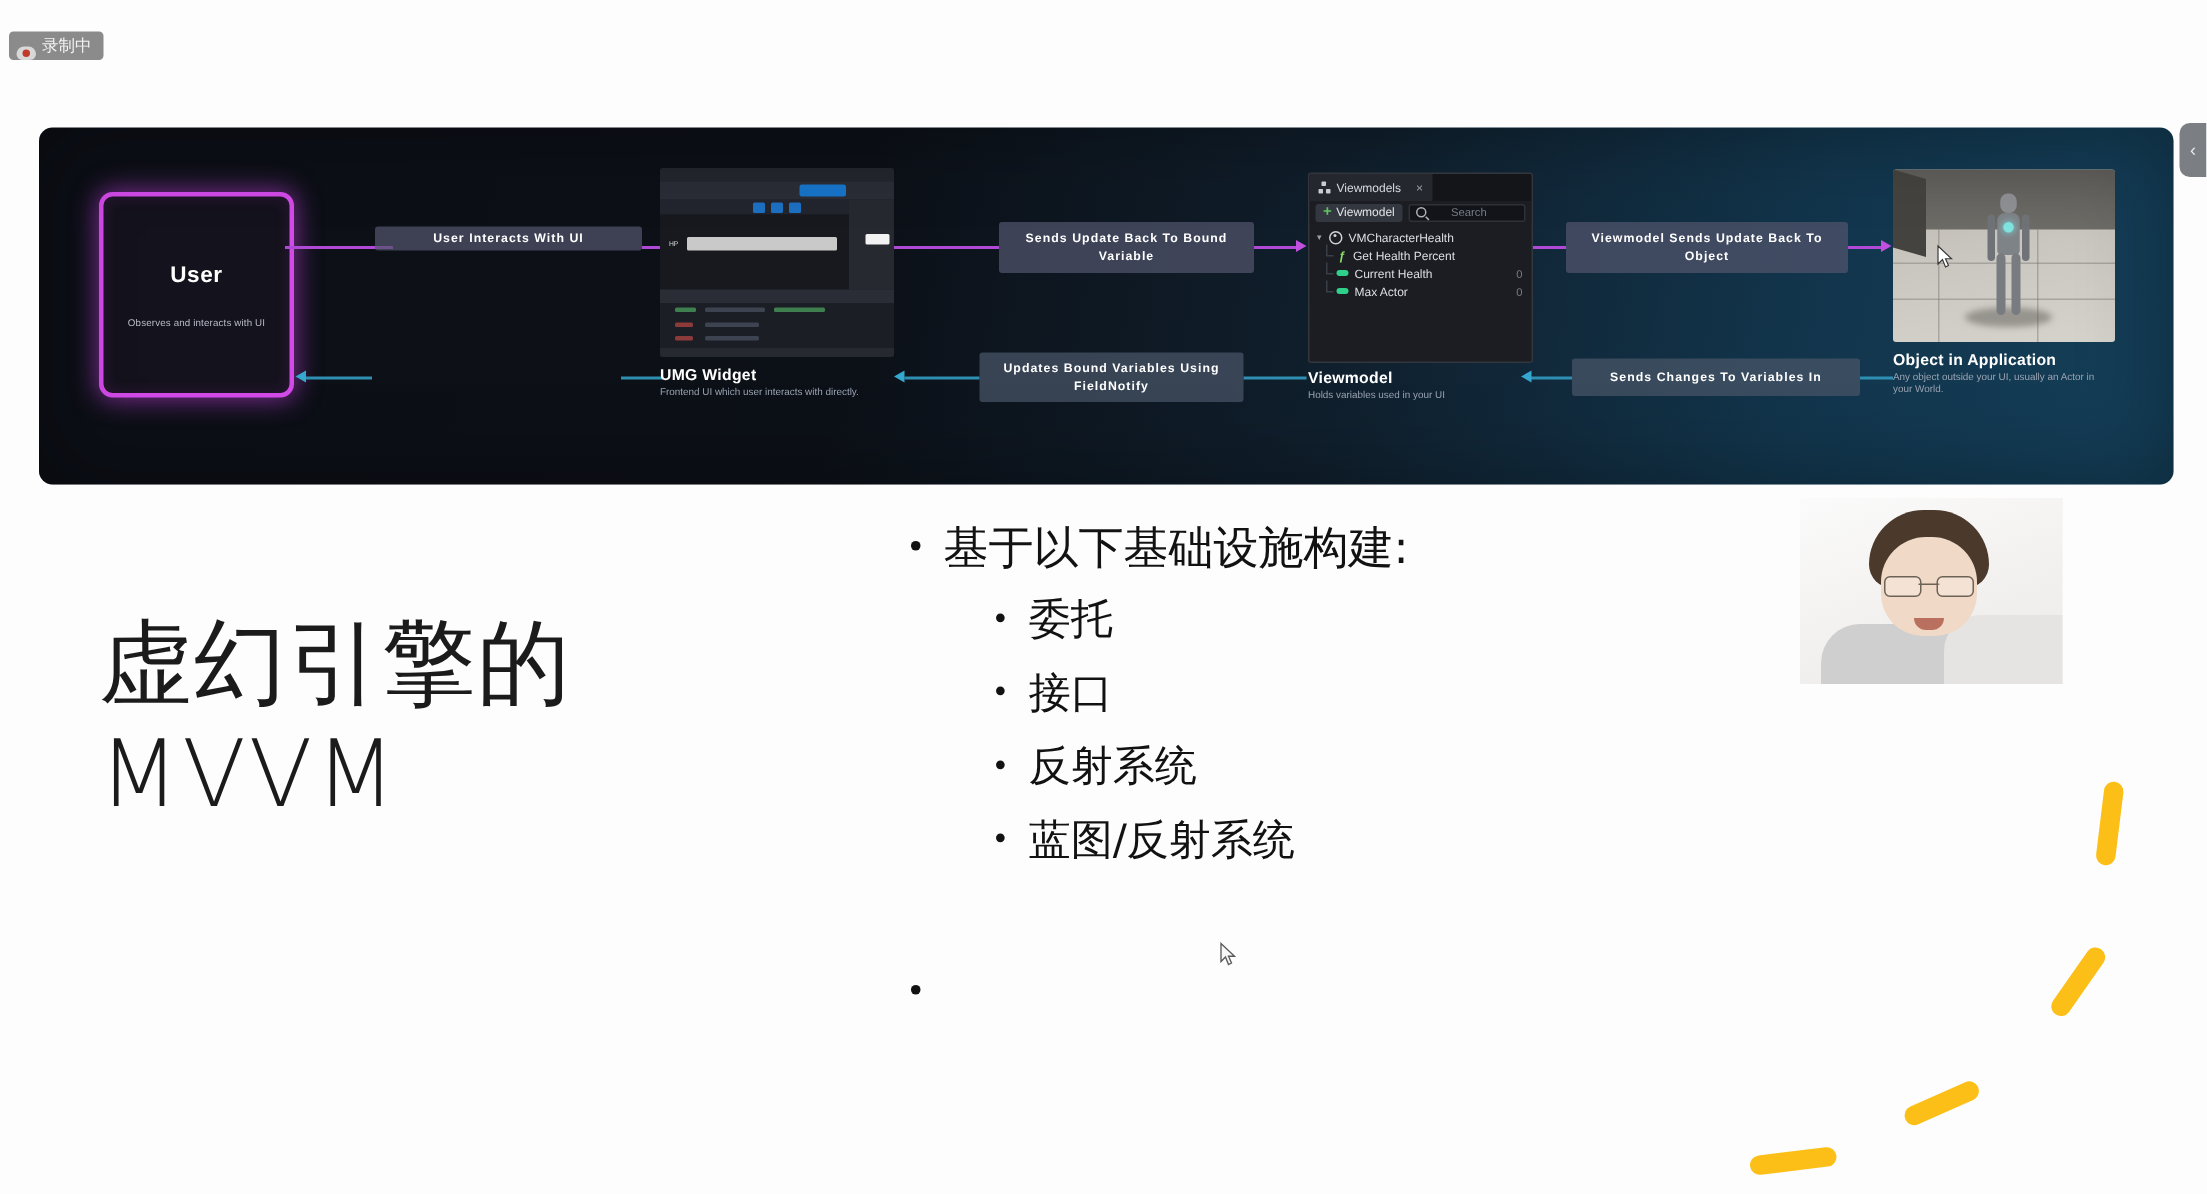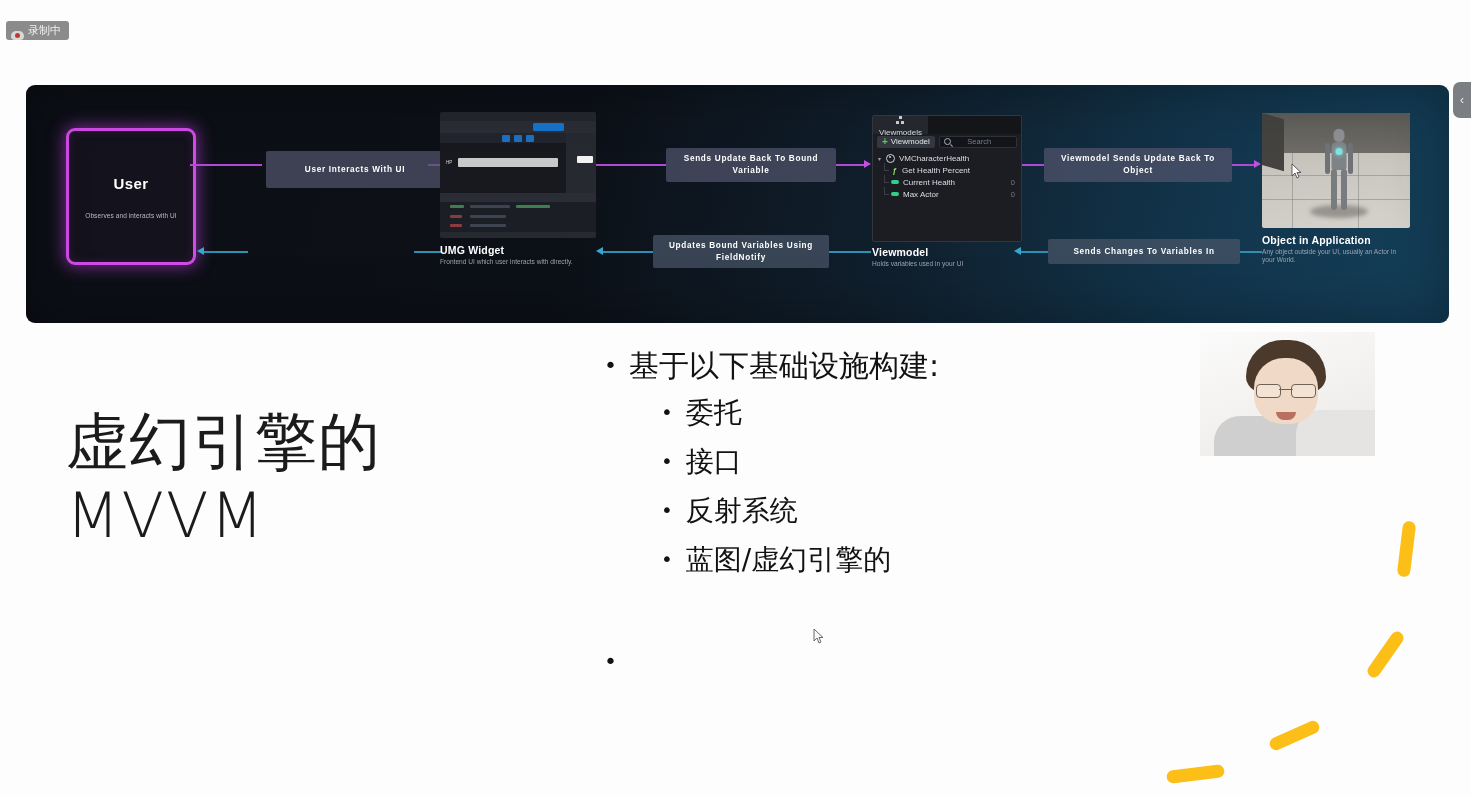--- a/index.html
+++ b/index.html
@@ -105,21 +105,21 @@
   #umg-shot .selbtn{position:absolute;top:22.5px;width:8px;height:7px;background:#1d6fc0;border-radius:1px;}
 
   
   #vm-panel{
     position:absolute;left:872px;top:115px;width:148px;height:125px;
     background:#1b1d23;border:1px solid #33363d;border-radius:2px;overflow:hidden;
   }
   #vm-tabstrip{height:18px;background:#131519;display:flex;align-items:center;}
   #vm-tab{
     height:18px;background:#24272e;display:flex;align-items:center;gap:4px;
-    padding:0 6px;box-sizing:border-box;flex-direction:column;
+    padding:0 6px;box-sizing:border-box;
   }
   #vm-tab .vmicon{
     width:8px;height:8px;position:relative;flex:0 0 auto;
   }
   #vm-tab .vmicon i{position:absolute;background:#c9ccd2;width:3px;height:3px;border-radius:.5px;}
   #vm-tab .vmicon i:nth-child(1){left:0;top:4.5px;}
   #vm-tab .vmicon i:nth-child(2){left:4.5px;top:4.5px;}
   #vm-tab .vmicon i:nth-child(3){left:2.2px;top:0;}
   #vm-tab .tablabel{color:#d7dae0;font-size:8px;white-space:nowrap;}
   #vm-tab .tabx{color:#9aa0aa;font-size:8px;margin-left:6px;}
@@ -244,21 +244,21 @@
 <div id="diagram">
 
   <div id="user-box">
     <div class="ub-title">User</div>
     <div class="ub-sub">Observes and interacts with UI</div>
   </div>
 
   <div class="line purple" style="left:164px;top:79px;width:72px;"></div>
   <div class="line purple" style="left:402px;top:79px;width:18px;"></div>
   <div class="arrow purple-r" style="left:420px;top:74.5px;"></div>
-  <div class="chip" style="left:224px;top:66px;width:178px;height:37px;margin-left:16px;">User Interacts With UI</div>
+  <div class="chip" style="left:224px;top:66px;width:178px;height:16px;">User Interacts With UI</div>
 
   <div class="line teal" style="left:178px;top:166px;width:44px;"></div>
   <div class="line teal" style="left:388px;top:166px;width:28px;"></div>
   <div class="arrow teal-l" style="left:171px;top:161.5px;"></div>
 
   <div class="node-card" style="left:414px;top:27px;width:156px;">
     <div class="shot" id="umg-shot">
       <div class="bar titlebar"></div>
       <div class="bar toolbar"></div>
       <div class="bluebtn"></div>
@@ -404,21 +404,21 @@
     <li class="b2">
       <span class="dot">•</span>
       <span>接口</span>
     </li>
     <li class="b2">
       <span class="dot">•</span>
       <span>反射系统</span>
     </li>
     <li class="b2">
       <span class="dot">•</span>
-      <span>蓝图/虚幻引擎的</span>
+      <span>蓝图/反射系统</span>
     </li>
   </ul>
 </div>
 
 <div id="bullet-bottom">
   <span class="dot">•</span>
 </div>
 
 <div style="position:absolute;left:813px;top:628px;">
   <svg class="cursor-svg" width="11" height="16" viewBox="0 0 11 16">

